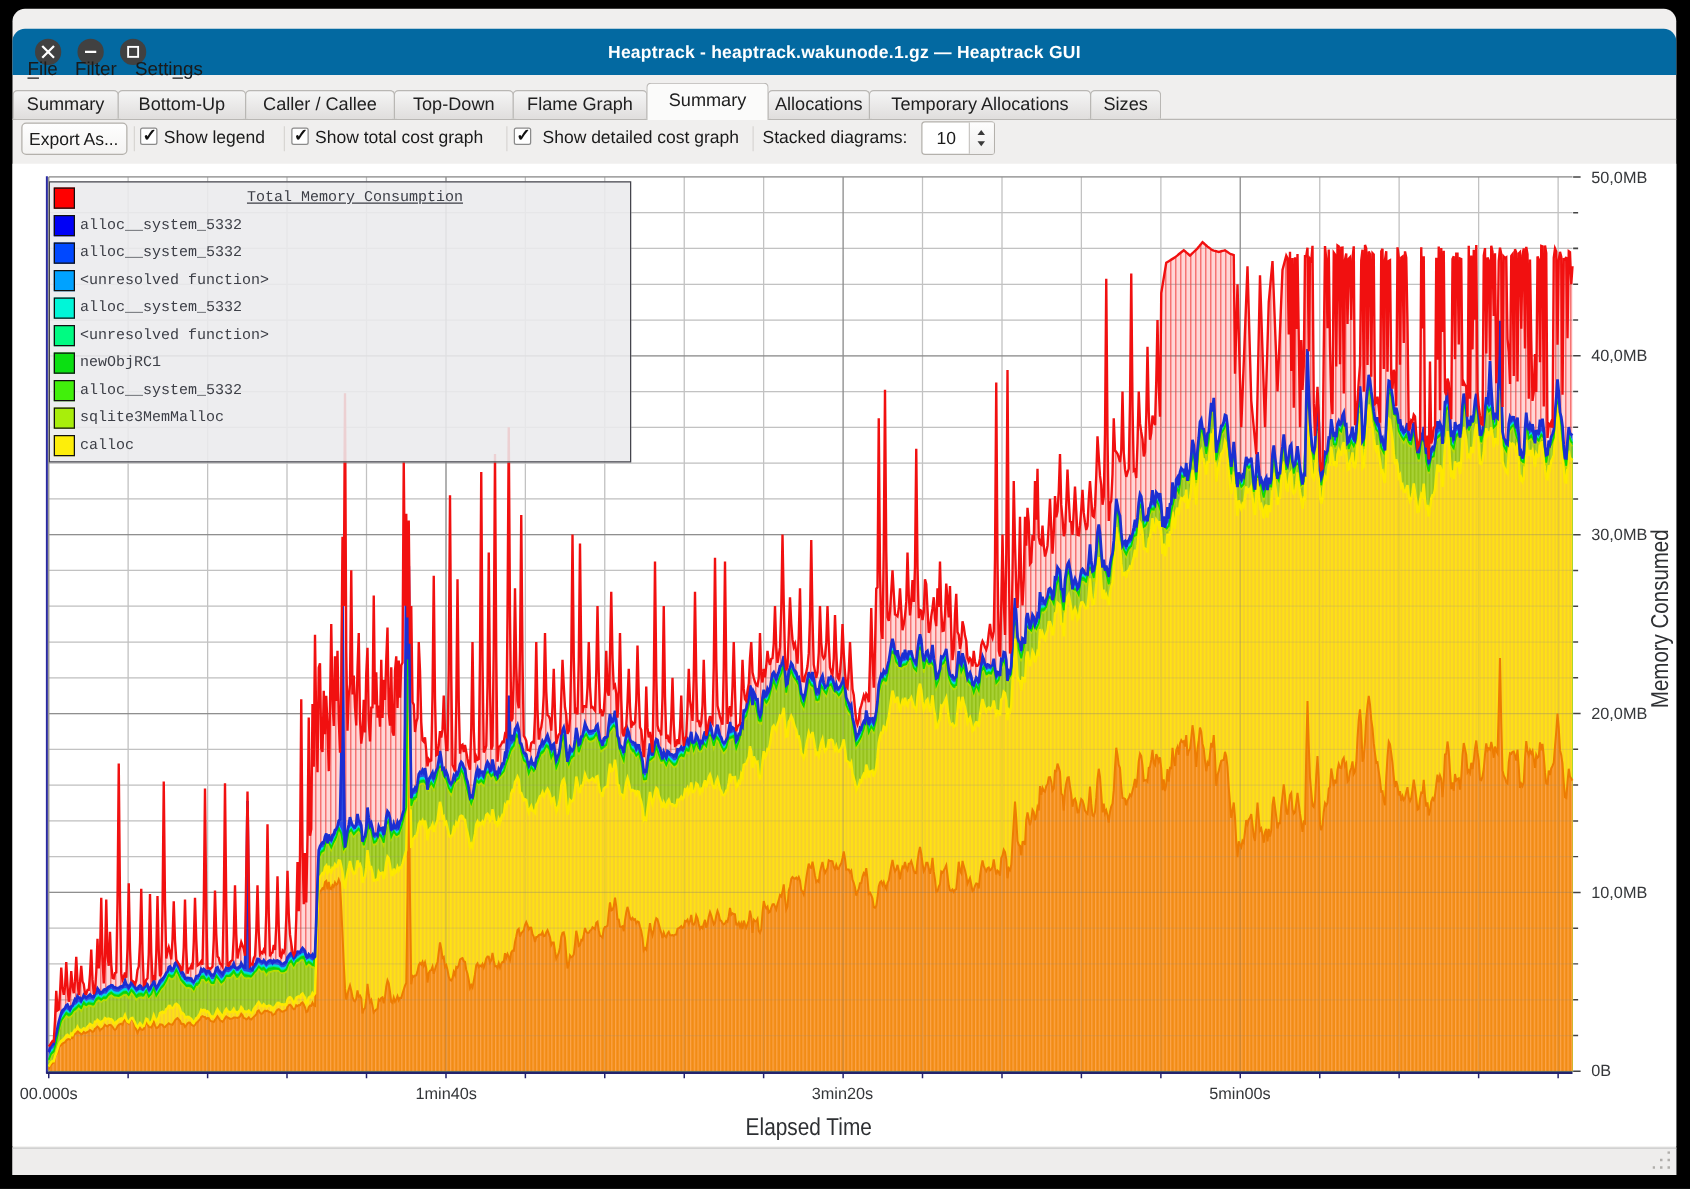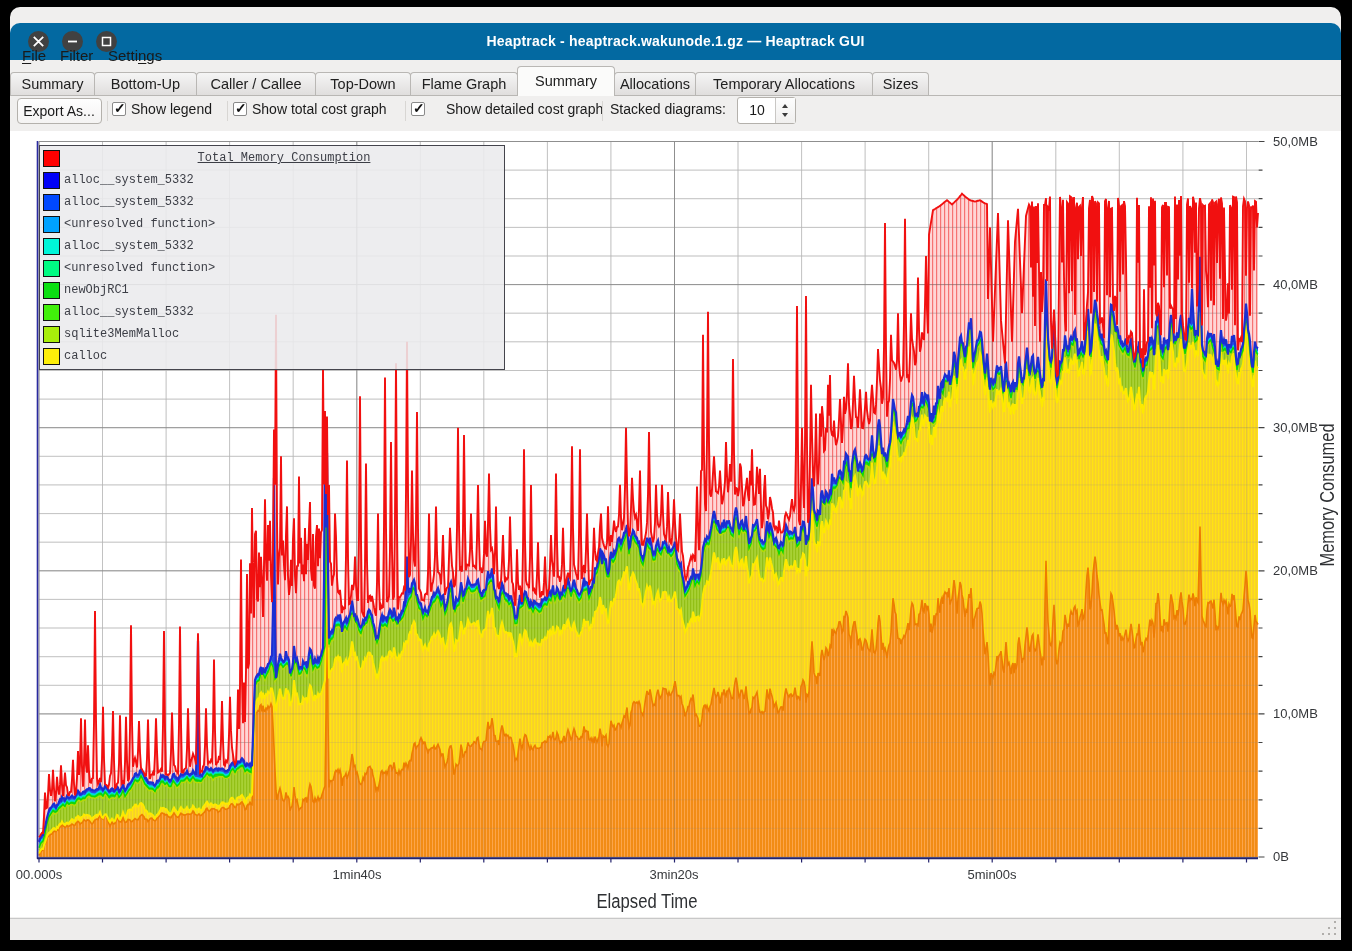--- a/index.html
+++ b/index.html
@@ -78,21 +78,21 @@
  <div class="toolbar">
   <div class="btn">Export As...</div>
   <div class="sep" style="left:96.5px"></div>
   <div class="cb" style="left:102px"></div>
       <div class="cblab" style="left:121px">Show legend</div>
   <div class="sep" style="left:217px"></div>
   <div class="cb" style="left:223px"></div>
       <div class="cblab" style="left:242px">Show total cost graph</div>
   <div class="sep" style="left:395px"></div>
   <div class="cb" style="left:401px"></div>
-      <div class="cblab" style="left:436px">Show detailed cost graph</div>
+      <div class="cblab" style="left:424px">Show detailed cost graph</div>
   <div class="sep" style="left:592px"></div>
   <div class="cblab" style="left:600px">Stacked diagrams:</div>
   <div class="spin">
         <div class="val">10</div>
         <div class="btns"></div>
       </div>
  </div>
  <div class="chart"></div>
  <div class="statusbar">
       <div class="grip"><svg width="16" height="16">

